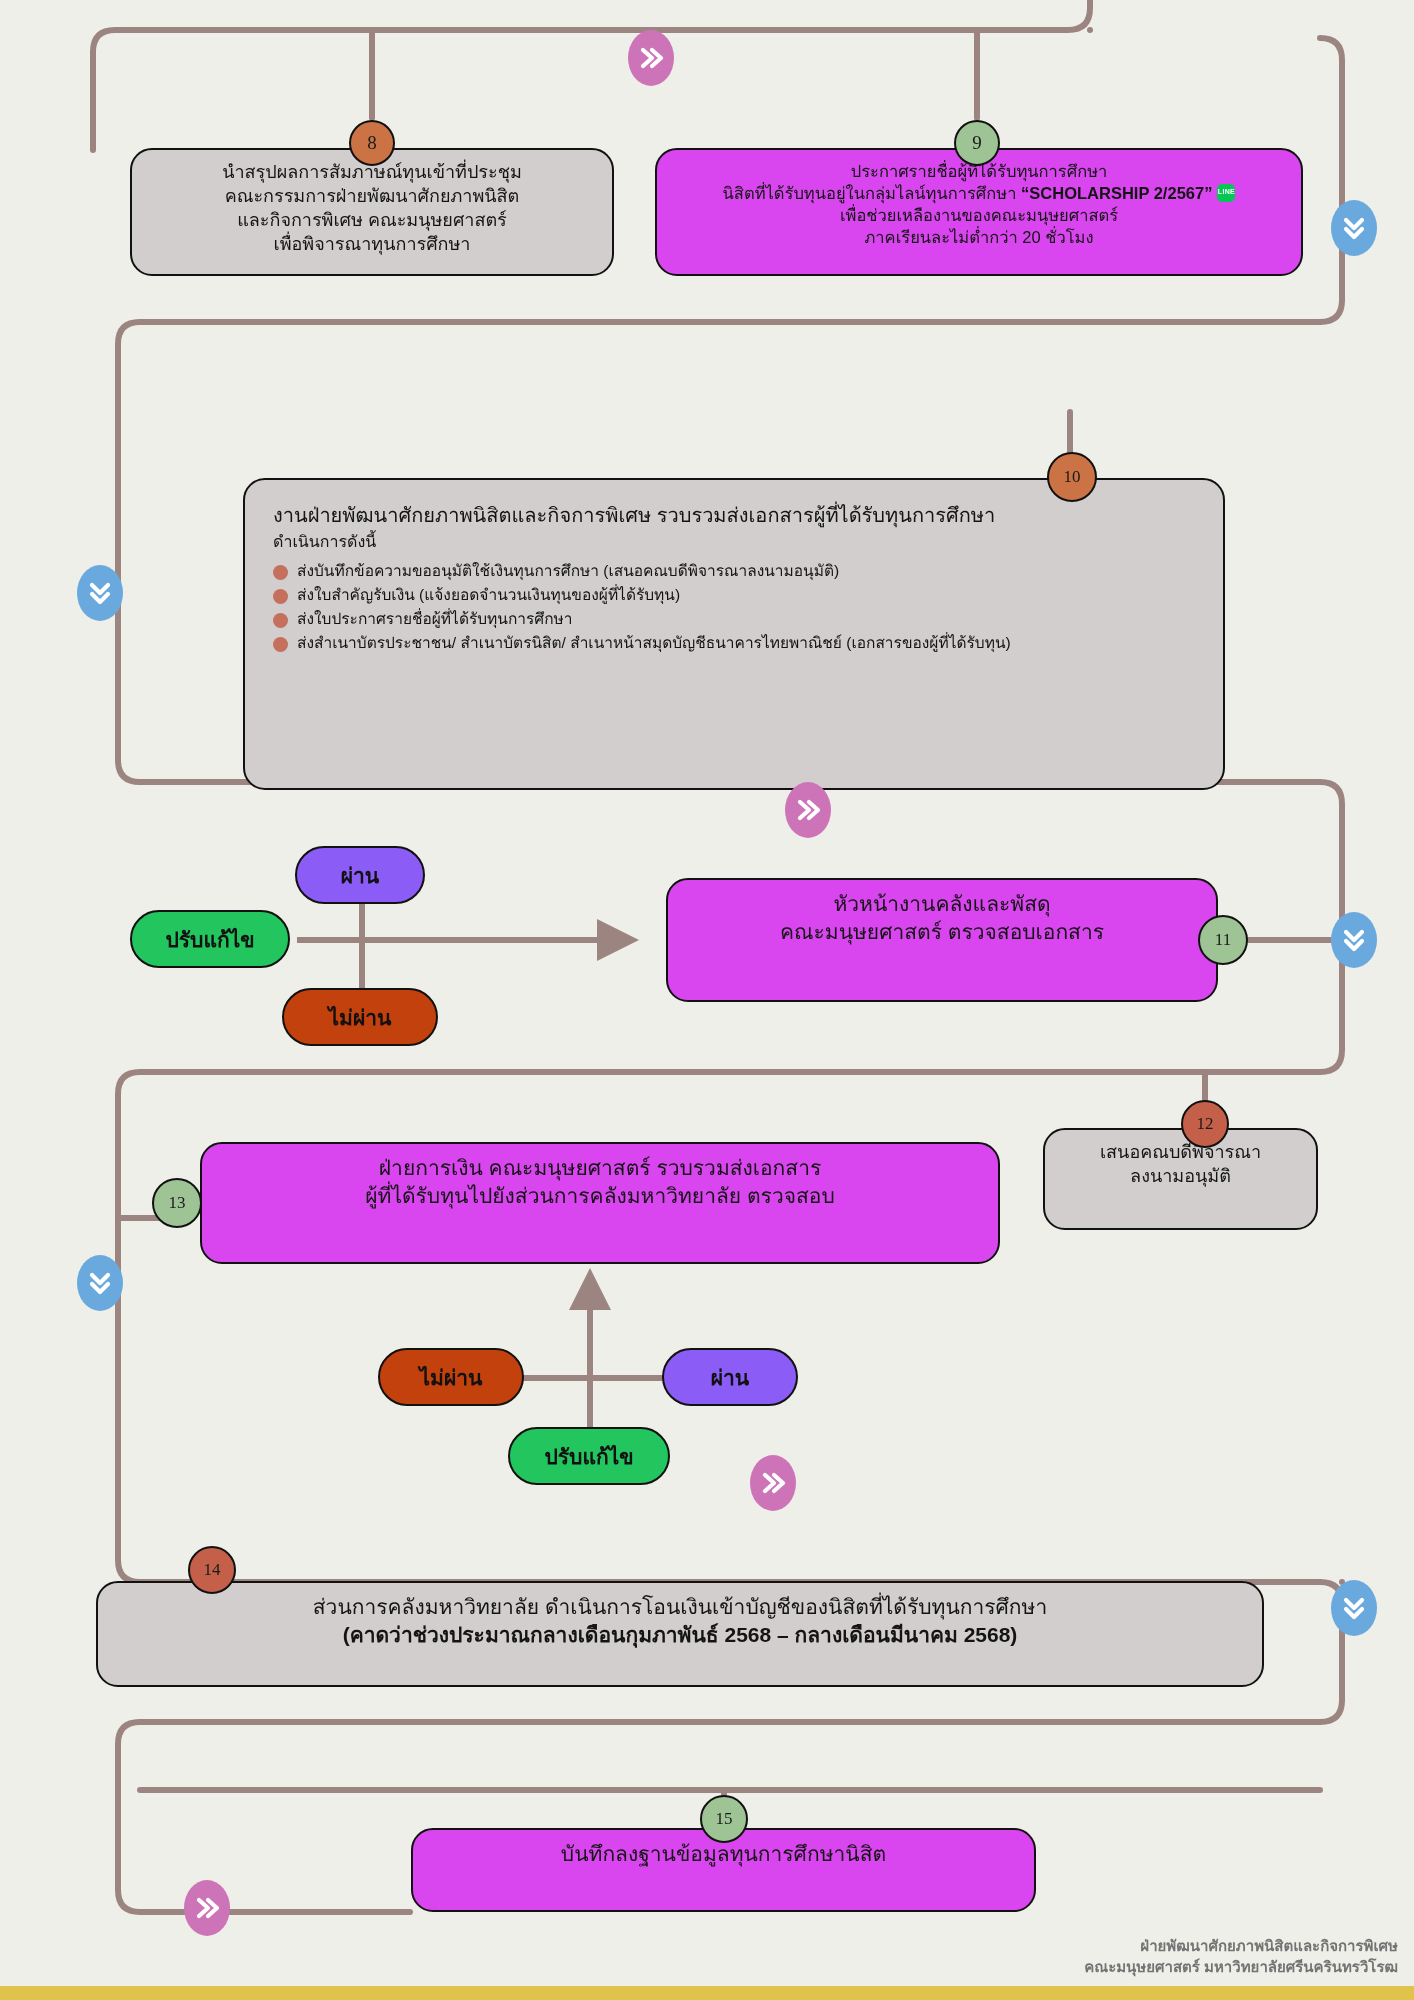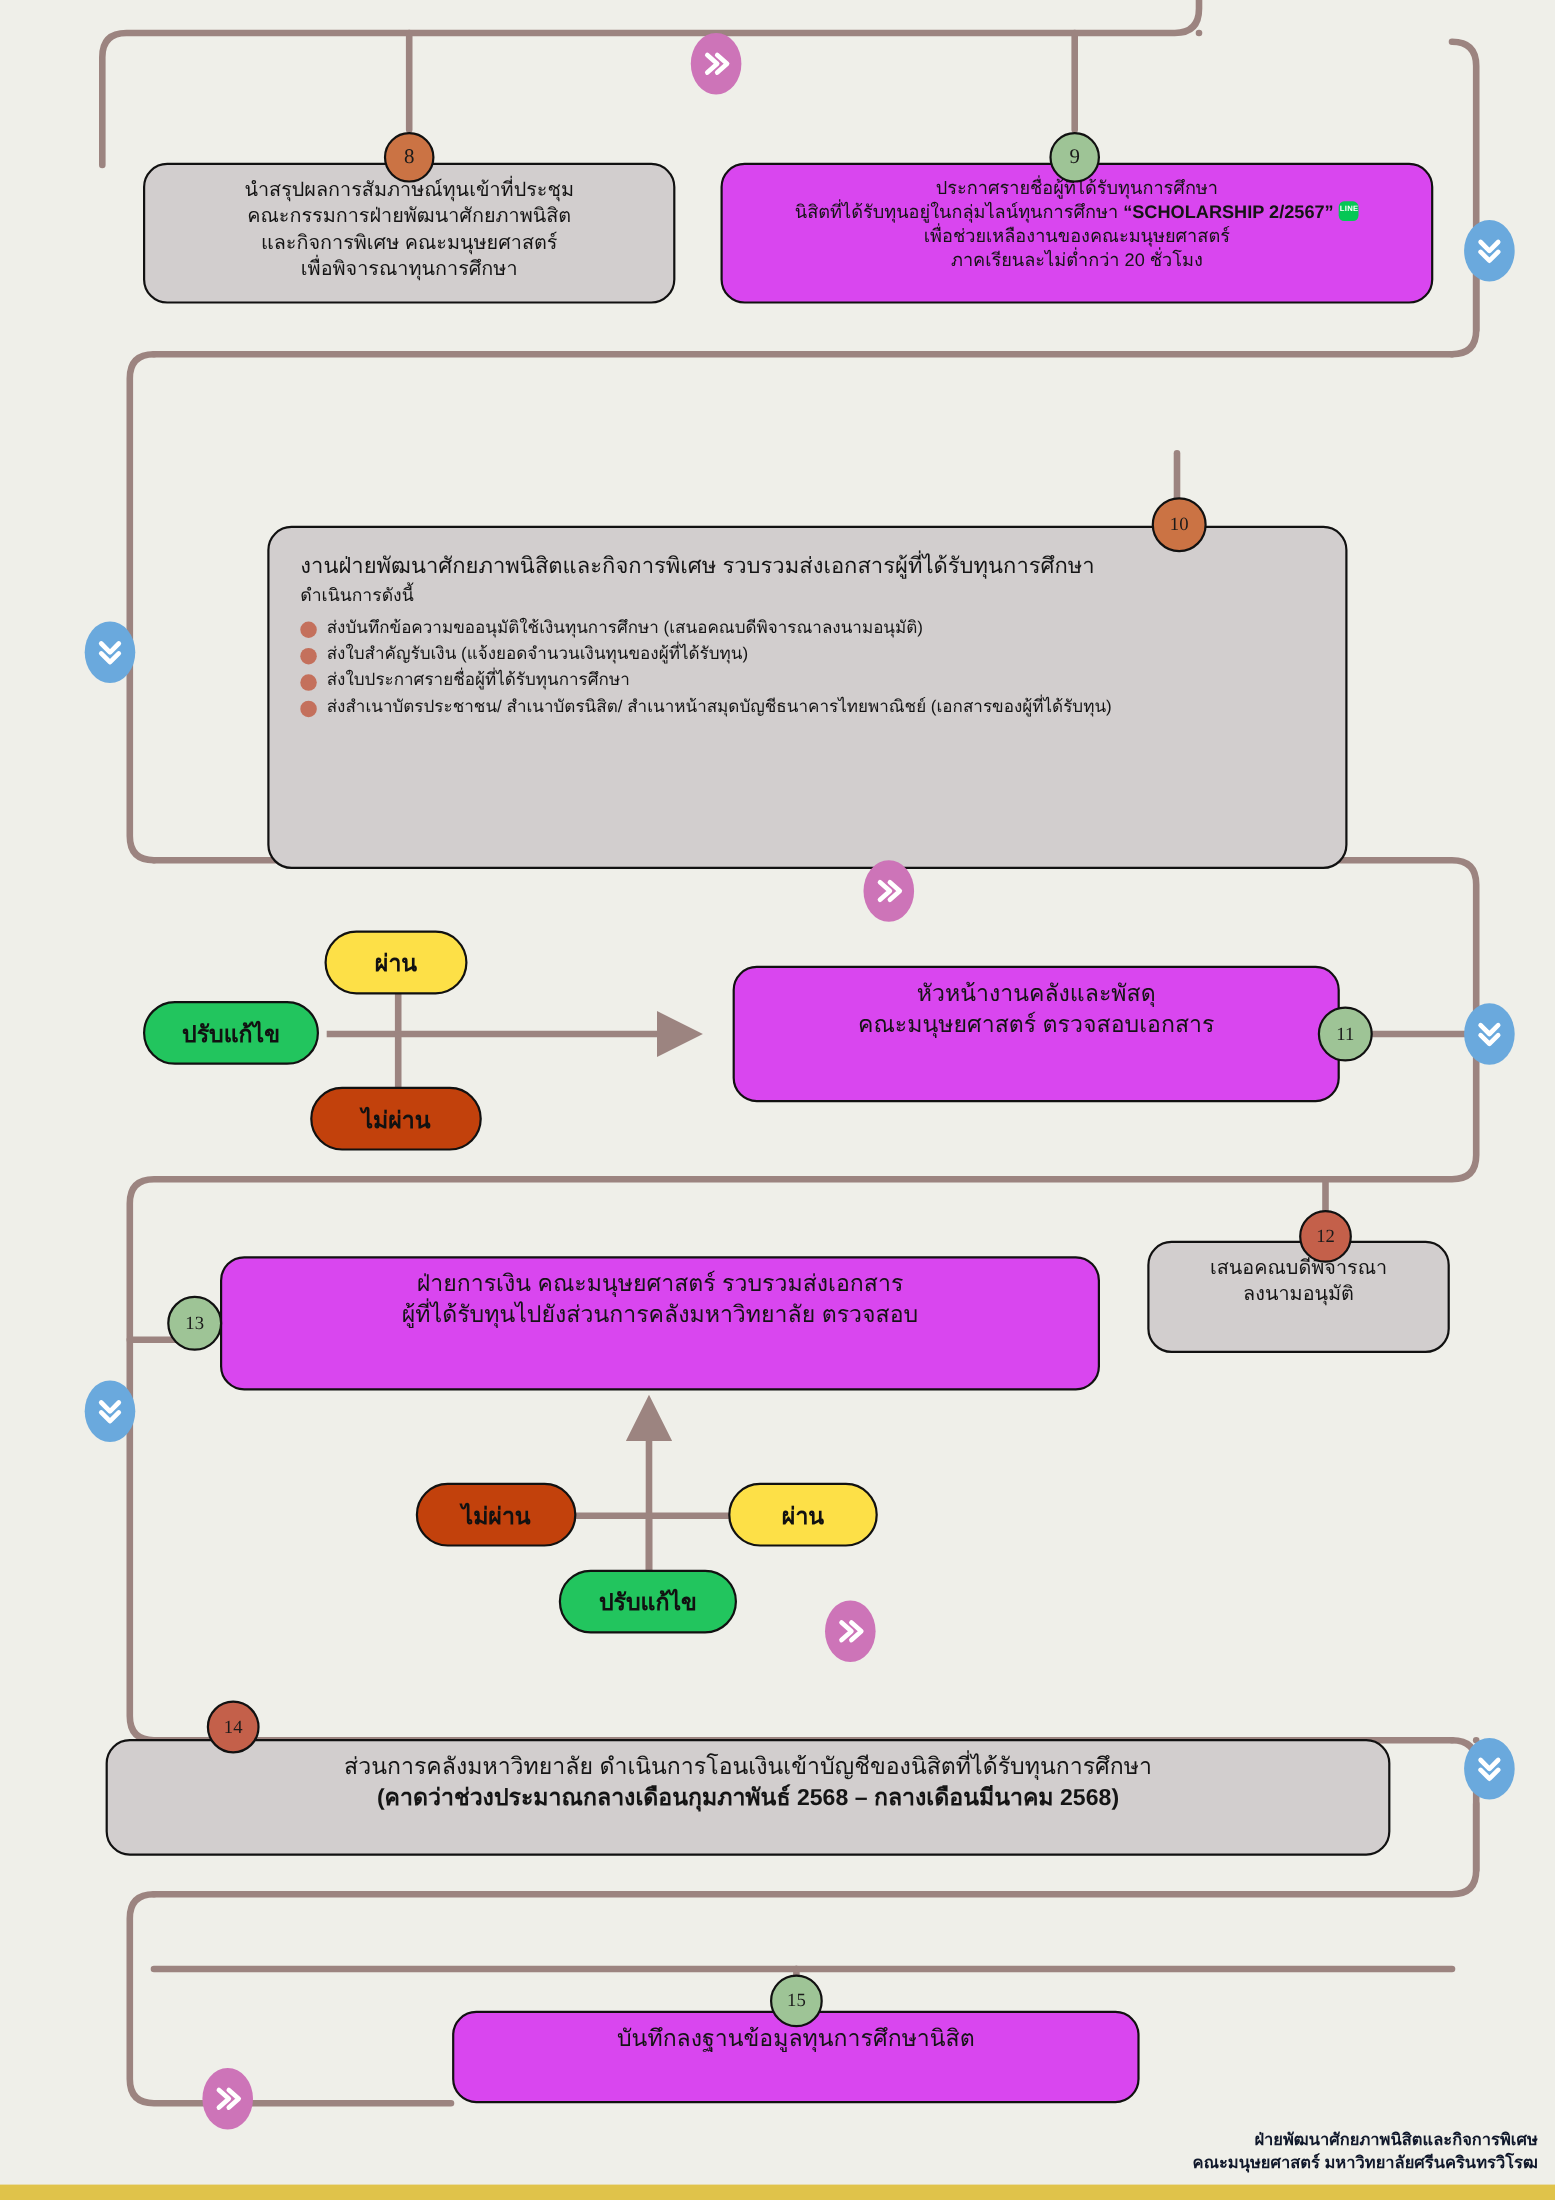--- a/index.html
+++ b/index.html
@@ -35,21 +35,21 @@
   .num.green{background:#9ec496;}
   .num.red{background:#c4604a;}
 
   
   .pill{
     position:absolute;box-sizing:border-box;
     border:2px solid #111;border-radius:30px;
     display:flex;align-items:center;justify-content:center;
     font-weight:bold;font-size:21px;color:#111;z-index:6;
   }
-  .pill.green{background:#fde047;}
+  .pill.green{background:#8b5cf6;}
   .pill.red{background:#c2410c;font-family:Liberation Serif, serif;}
   .pill.yellow{background:#22c55e;}
 
   
   .chev{
     position:absolute;width:46px;height:56px;border-radius:50%;
     display:flex;align-items:center;justify-content:center;z-index:8;
   }
   .chev.pink{background:#cd74b8;}
   .chev.blue{background:#6aa9dd;}
@@ -72,21 +72,21 @@
     position:absolute;left:0;right:0;top:3px;text-align:center;
     font-size:7px;color:#fff;font-weight:bold;letter-spacing:.3px;
   }
 
   .t-lines{display:block;}
   .t-lines .ln{display:block;}
   .bold{font-weight:bold;}
 
   .footer{
     position:absolute;right:16px;bottom:22px;text-align:right;
-    color:#0f172a;font-weight:bold;font-size:15px;line-height:1.45;
+    color:#737373;font-weight:bold;font-size:15px;line-height:1.45;
   }
   .bottombar{position:absolute;left:0;bottom:0;width:1414px;height:14px;background:#e0c34a;}
 </style>
 </head>
 <body>
 
 <div id="canvas">
 
   <svg class="lines" viewBox="0 0 1414 2000">
     <g fill="none" stroke="#9c8480" stroke-width="6" stroke-linecap="round">

